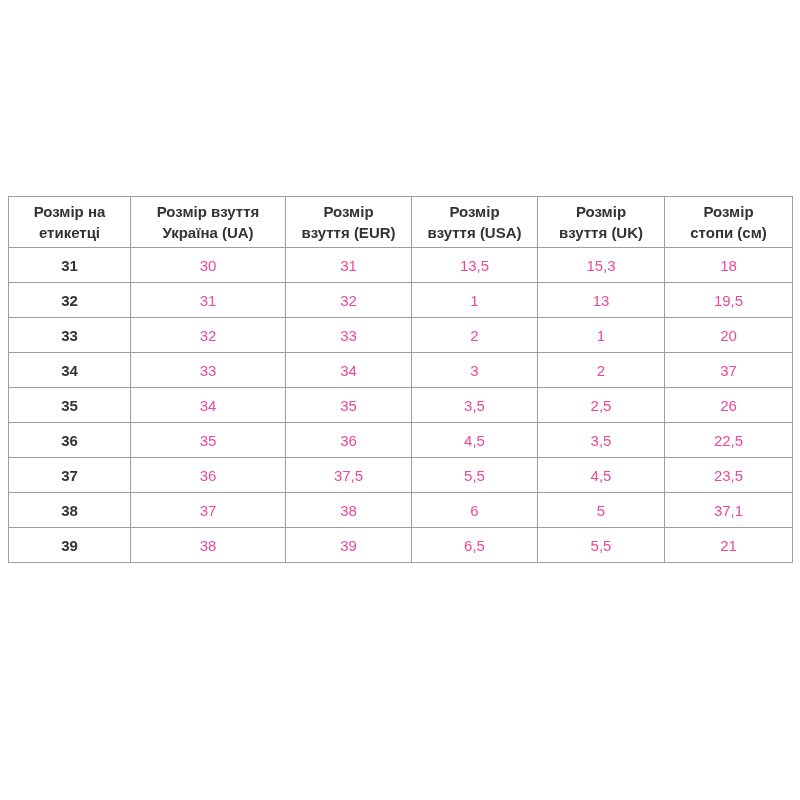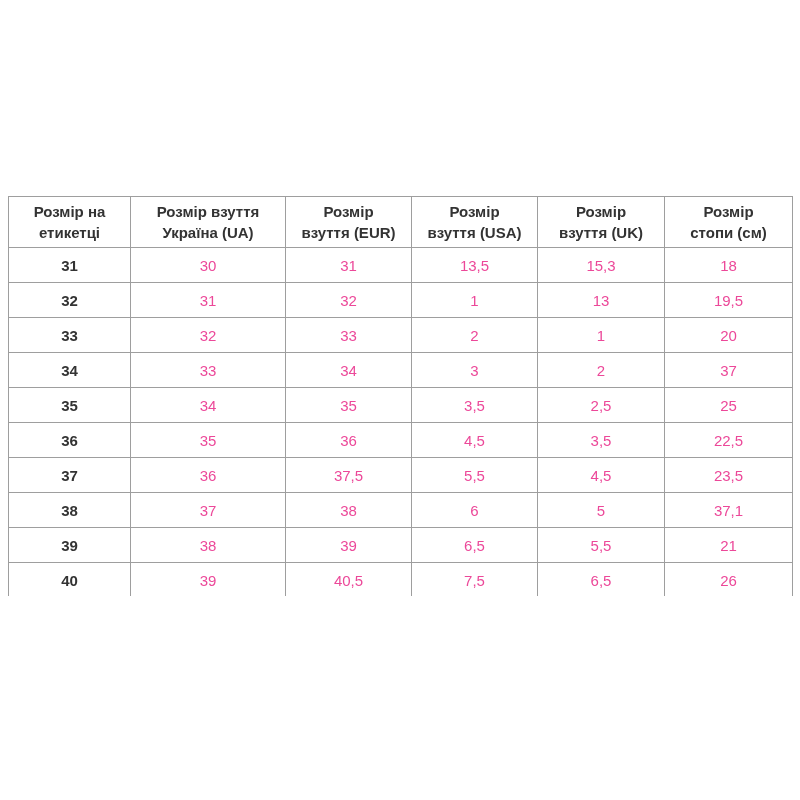--- a/index.html
+++ b/index.html
@@ -122,21 +122,21 @@
           <td>3</td>
           <td>2</td>
           <td>37</td>
         </tr>
         <tr>
           <td class="label-col">35</td>
           <td>34</td>
           <td>35</td>
           <td>3,5</td>
           <td>2,5</td>
-          <td>25</td>
+          <td>26</td>
         </tr>
         <tr>
           <td class="label-col">36</td>
           <td>35</td>
           <td>36</td>
           <td>4,5</td>
           <td>3,5</td>
           <td>22,5</td>
         </tr>
         <tr>
@@ -156,23 +156,15 @@
           <td>37,1</td>
         </tr>
         <tr>
           <td class="label-col">39</td>
           <td>38</td>
           <td>39</td>
           <td>6,5</td>
           <td>5,5</td>
           <td>21</td>
         </tr>
-        <tr>
-          <td class="label-col">40</td>
-          <td>39</td>
-          <td>40,5</td>
-          <td>7,5</td>
-          <td>6,5</td>
-          <td>26</td>
-        </tr>
       </tbody>
   </table>
 </div>
 
 </body></html>

